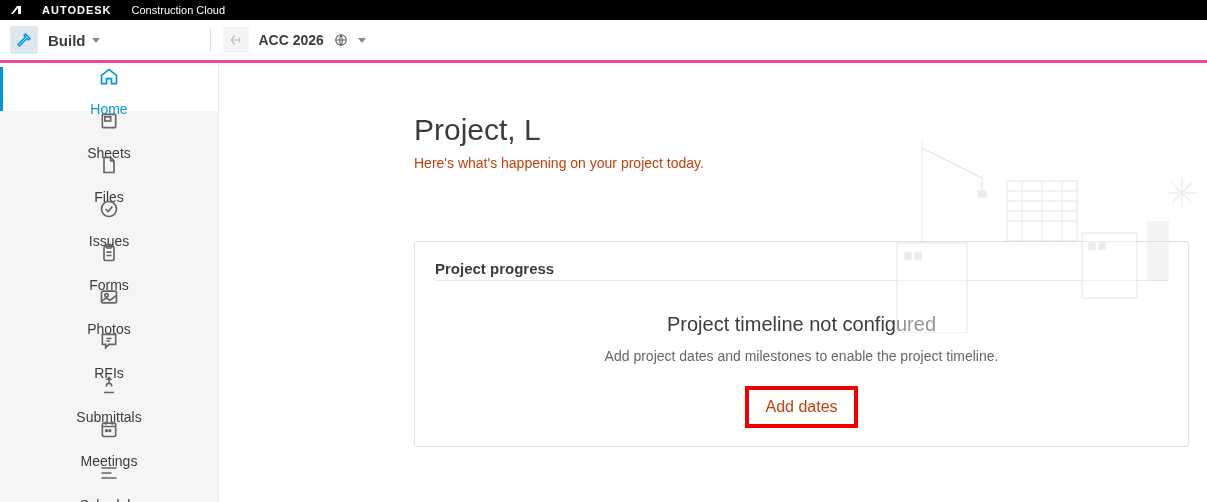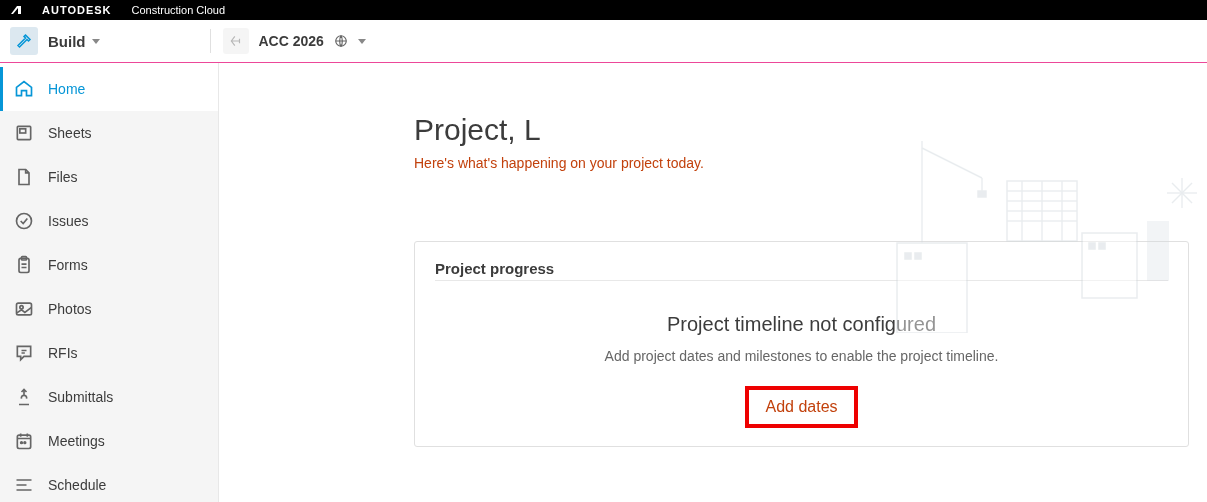--- a/index.html
+++ b/index.html
@@ -3,35 +3,35 @@
   <meta charset="utf-8">
   <style>
     * { box-sizing: border-box; margin: 0; padding: 0; }
     body { font-family: -apple-system, BlinkMacSystemFont, "Segoe UI", Arial, sans-serif; font-size: 14px; color: #3c3c3c; background: #fff; width: 1207px; height: 502px; overflow: hidden; }
     
     .top-bar { background: #000; height: 20px; display: flex; align-items: center; padding: 0 10px; }
     .top-bar-logo { color: #fff; font-size: 11px; font-weight: bold; display: flex; align-items: center; gap: 20px; }
     .top-bar-logo .brand { letter-spacing: 1px; }
     .top-bar-logo .product { font-weight: normal; }
     
-    .header { height: 43px; display: flex; align-items: center; border-bottom: 1px solid #ec4899; }
+    .header { height: 43px; display: flex; align-items: center; border-bottom: 3px solid #ec4899; }
     .header-left { display: flex; align-items: center; padding: 0 10px; gap: 10px; }
     .app-icon { width: 28px; height: 28px; background: #dce8f0; border-radius: 3px; display: flex; align-items: center; justify-content: center; }
     .app-name { font-size: 15px; font-weight: 600; color: #3c3c3c; display: flex; align-items: center; gap: 6px; }
     .caret-down { width: 0; height: 0; border-left: 4px solid transparent; border-right: 4px solid transparent; border-top: 5px solid #888; }
     .header-divider { width: 1px; height: 24px; background: #e0e0e0; margin: 0 12px 0 100px; }
     .header-project { display: flex; align-items: center; gap: 10px; }
     .project-back { width: 26px; height: 26px; background: #f0f0f0; border-radius: 3px; display: flex; align-items: center; justify-content: center; opacity: 0.6; }
     .project-name { font-size: 14px; font-weight: 600; }
     .globe-icon { width: 14px; height: 14px; }
     
     .main-container { display: flex; height: calc(100% - 63px); }
     
     .sidebar { width: 219px; background: #fff; border-right: 1px solid #e8e8e8; padding-top: 4px; }
-    .sidebar-item { display: flex; align-items: center; height: 44px; padding: 0 14px; gap: 14px; cursor: pointer; color: #3c3c3c; }
+    .sidebar-item { display: flex; align-items: center; height: 44px; padding: 0 14px; gap: 14px; cursor: pointer; color: #3c3c3c; flex-direction: column; }
     .sidebar-item.active { color: #0696d7; border-left: 3px solid #0696d7; padding-left: 11px; background: #fff; }
     .sidebar-item:not(.active) { background: #f5f5f5; }
     .sidebar-item:first-child { background: #fff; }
     .sidebar-item .icon-slot { width: 20px; height: 20px; display: flex; align-items: center; justify-content: center; }
     .sidebar-item-label { font-size: 14px; }
     
     .content { flex: 1; position: relative; padding: 50px 60px 0 195px; overflow: hidden; }
     .welcome-title { font-size: 30px; font-weight: 400; color: #3c3c3c; margin-bottom: 8px; }
     .welcome-sub { font-size: 14px; color: #c2410c; }
     

